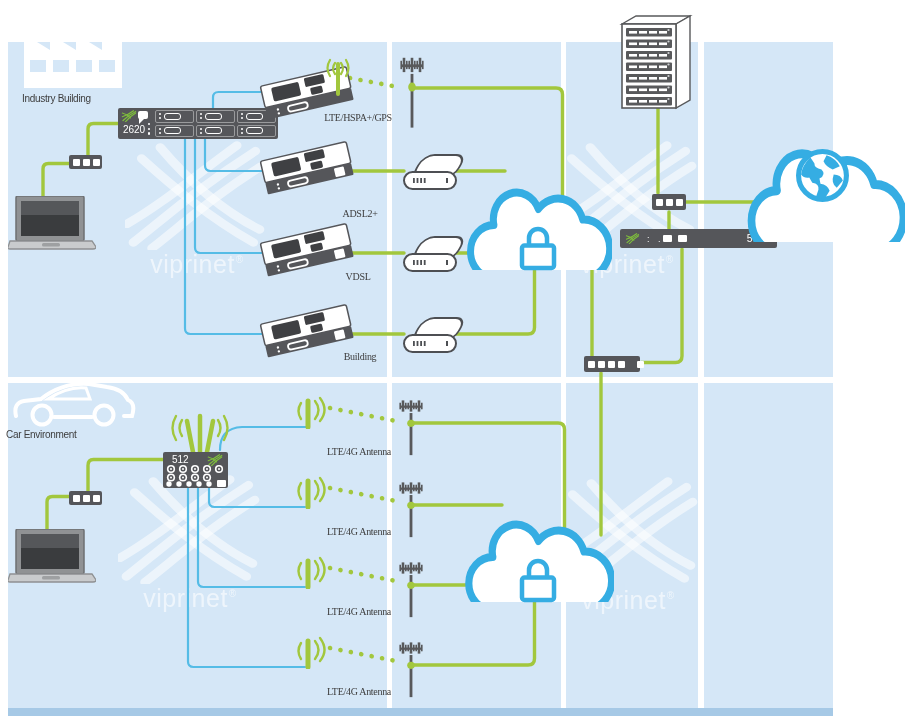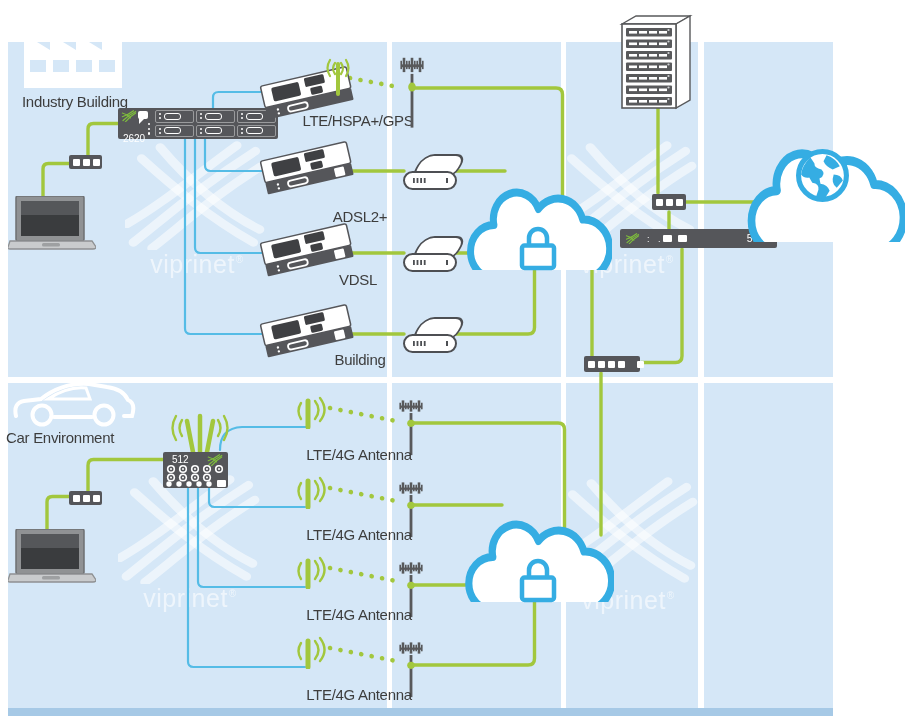--- a/index.html
+++ b/index.html
@@ -2,36 +2,36 @@
 <html><head>
 <meta charset="utf-8">
 <style>
   html,body{margin:0;padding:0;background:#fff;}
   #canvas{position:relative;width:905px;height:716px;background:#fff;overflow:hidden;
           font-family:"Liberation Sans",sans-serif;}
   .panel{position:absolute;background:#D5E7F7;}
   .strip{position:absolute;background:#A6C9E6;}
   .layer{position:absolute;left:0;top:0;width:905px;height:716px;pointer-events:none;}
   .abs{position:absolute;}
-  .lbl{position:absolute;font-size:15px;letter-spacing:-0.3px;color:#3D3D3D;white-space:nowrap;text-align:right;}
-  .lblc{transform:translateX(-50%);}
+  .lbl{position:absolute;font-size:10px;letter-spacing:-0.3px;color:#3D3D3D;white-space:nowrap;text-align:right;}
+  .lblc{transform:translateX(-50%);font-family:Liberation Serif, serif;}
   
   .wm{position:absolute;width:150px;text-align:center;}
   .wm-text{color:rgba(255,255,255,0.60);font-size:25px;letter-spacing:0.5px;margin-top:-4px;}
   .wm-reg{font-size:10px;vertical-align:10px;margin-left:1px;}
   
   .sw{position:absolute;background:#55565A;border-radius:2px;display:flex;align-items:center;
       gap:3px;padding:0 4px;box-sizing:border-box;}
   .port{width:7px;height:7px;background:#fff;border-radius:1px;flex:0 0 auto;}
   .sw-gap{width:6px;flex:0 0 auto;}
   
   .r2620{position:absolute;left:118px;top:108px;width:160px;height:31px;background:#55565A;
          border-radius:2px;display:flex;}
   .r2620-left{position:relative;width:35px;flex:0 0 auto;}
-  .r2620-num{position:absolute;left:0px;top:16px;width:32px;text-align:center;color:#fff;font-size:10px;margin-top:9px;}
+  .r2620-num{position:absolute;left:0px;top:16px;width:32px;text-align:center;color:#fff;font-size:10px;}
   .bubble{position:absolute;left:20px;top:3px;width:10px;height:8px;background:#fff;border-radius:2px;}
   .bubble::after{content:"";position:absolute;left:1px;top:7px;border:3px solid transparent;
                  border-top-color:#fff;border-left-color:#fff;}
   .dotcol{position:absolute;left:30px;top:15px;display:flex;flex-direction:column;gap:2.5px;}
   .dotcol i,.sd i{width:2.2px;height:2.2px;background:#fff;border-radius:50%;}
   .r2620-slots{flex:1;display:grid;grid-template-columns:repeat(3,1fr);grid-template-rows:1fr 1fr;
                gap:2px;padding:2px;}
   .slot{border:1px solid #9A9B9D;border-radius:2px;display:flex;align-items:center;gap:3px;
         padding:0 3px;}
   .sd{display:flex;flex-direction:column;gap:2px;}

